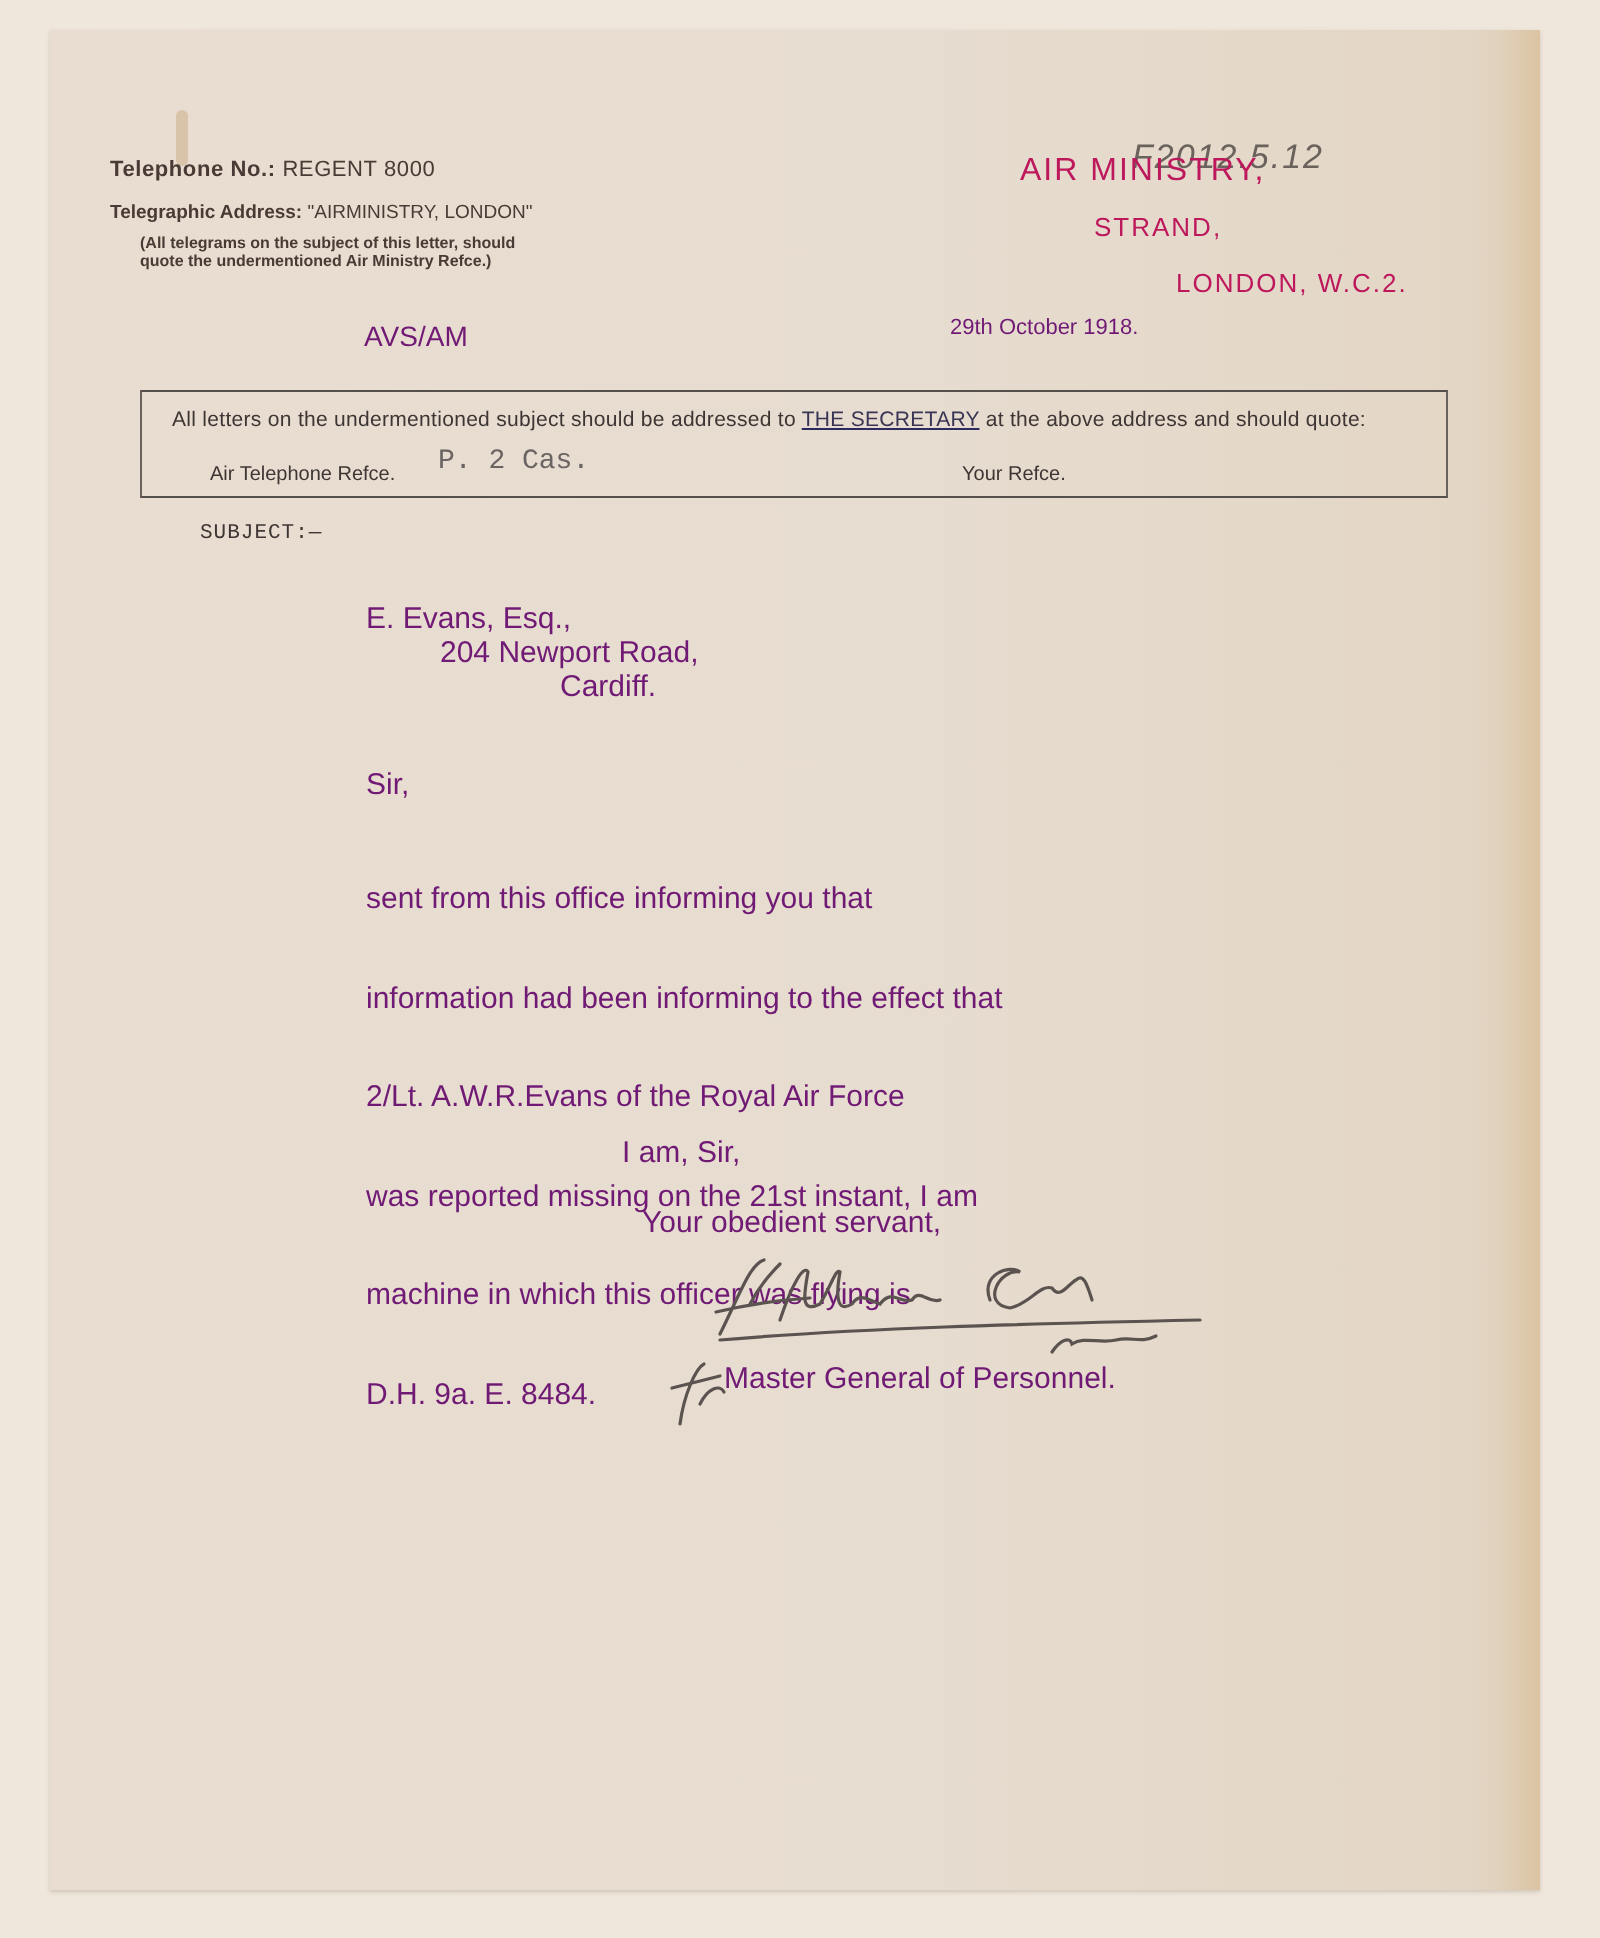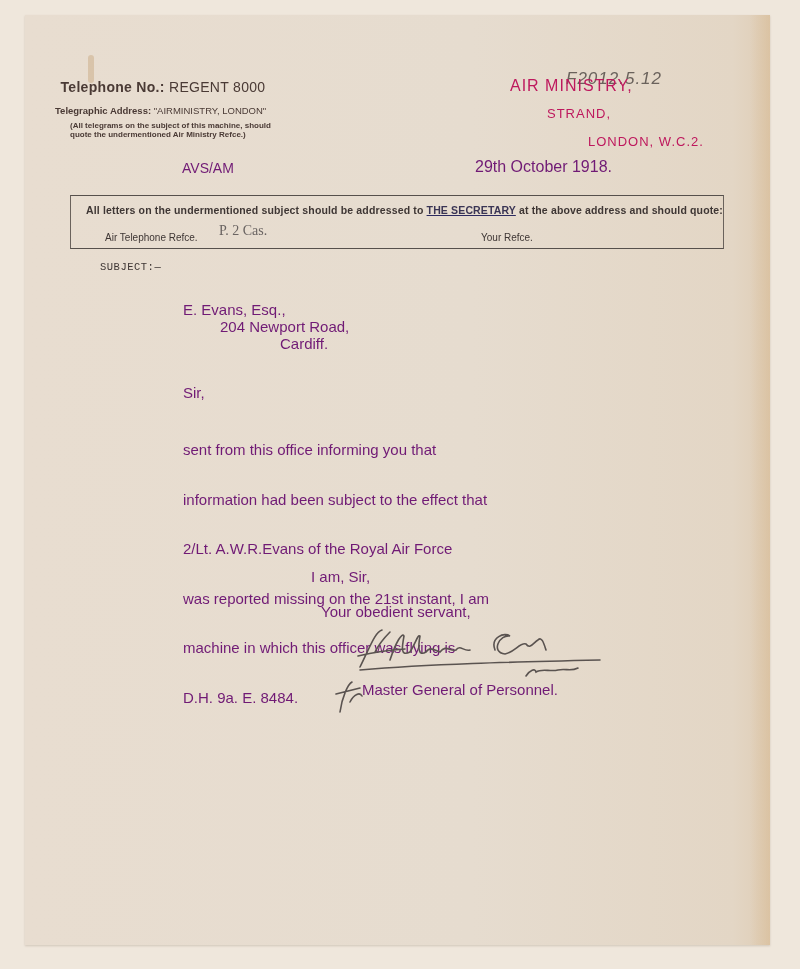--- a/index.html
+++ b/index.html
@@ -15,41 +15,41 @@
   .paper::after {
     content:""; position:absolute; right:0; top:0; width:20px; height:100%;
     background: linear-gradient(90deg, rgba(220,195,160,0) 0%, rgba(215,185,145,0.5) 100%);
   }
   .stain { position:absolute; left:63px; top:40px; width:6px; height:28px; border-radius:3px; background:rgba(190,150,100,0.35); }
   .accession {
     position:absolute; left:566px; top:22px; font-family:"Liberation Sans", sans-serif;
     font-size:17px; color:#6a625c; font-style:italic; letter-spacing:1px;margin-top:47px;
   }
   .hdr-left { position:absolute; left:55px; top:79px; font-family:"Liberation Sans", sans-serif; color:#4a3a35; }
-  .hdr-left .tel { font-size:14px; letter-spacing:0.3px;text-align:center; }
+  .hdr-left .tel { font-size:11px; letter-spacing:0.3px; }
   .hdr-left .tel b { font-weight:bold; }
   .hdr-left .telegraph { font-size:9.5px; margin-top:10px; }
   .hdr-left .note { font-size:8px; margin-left:15px; margin-top:5px; line-height:9px; font-weight:bold; }
   .hdr-right { position:absolute; font-family:"Liberation Sans", sans-serif; color:#be185d; }
   .ministry { left:510px; top:77px; font-size:16px; letter-spacing:1px; }
   .strand { left:547px; top:106px; font-size:13px; letter-spacing:1px; }
   .london { left:588px; top:134px; font-size:13px; letter-spacing:1px; }
   .type { font-family:Liberation Sans, sans-serif; color:#701a75; }
   .ref { position:absolute; left:182px; top:160px; font-size:14px; }
-  .date { position:absolute; left:475px; top:158px; font-size:16px; }
+  .date { position:absolute; left:475px; top:158px; font-size:11px; }
   .box {
     position:absolute; left:70px; top:195px; width:652px; height:52px;
     border-top:1px solid #56504c; border-bottom:1.5px solid #56504c;
     border-left:1px solid #6a625c; border-right:1px solid #6a625c;
     font-family:"Liberation Sans", sans-serif; color:#3e3634;
   }
-  .box .line1 { position:absolute; left:15px; top:8px; font-size:10.5px; letter-spacing:0.15px; white-space:nowrap;font-weight:bold; }
+  .box .line1 { position:absolute; left:15px; top:8px; font-size:10.5px; letter-spacing:0.15px; white-space:nowrap; }
   .box .line1 .sec { text-decoration:underline; text-decoration-color:#2c2a60; color:#3a3554; }
   .box .amref-label { position:absolute; left:34px; top:36px; font-size:10px; }
-  .box .amref-val { position:absolute; left:148px; top:27px; font-size:14px; font-family:Liberation Serif, serif; color:#6a6462;text-align:center; }
+  .box .amref-val { position:absolute; left:148px; top:27px; font-size:14px; font-family:Liberation Mono, monospace; color:#6a6462;text-align:center; }
   .box .yourref { position:absolute; left:410px; top:36px; font-size:10px; }
   .subject { position:absolute; left:100px; top:261px; font-family:Liberation Mono, monospace; font-size:10.5px; color:#3e3634; letter-spacing:0.5px; }
   .addr { position:absolute; font-size:15px; line-height:18px; white-space:pre; }
   .sir { position:absolute; left:183px; top:384px; font-size:15px; }
   .body { position:absolute; left:183px; top:409px; font-size:15px; line-height:16.5px; white-space:pre; }
   .closing1 { position:absolute; left:311px; top:568px; font-size:15px; }
   .closing2 { position:absolute; left:321px; top:603px; font-size:15px; }
   .sig { position:absolute; left:330px; top:622px; }
   .title { position:absolute; left:362px; top:681px; font-size:15px; }
 </style>
@@ -65,21 +65,21 @@
 <div class="hdr-left">
   <div class="tel">
     <b>Telephone No.:</b>
     <span>REGENT 8000</span>
   </div>
   <div class="telegraph">
     <b>Telegraphic Address:</b>
     <span>"AIRMINISTRY, LONDON"</span>
   </div>
   <div class="note">
-    <div>(All telegrams on the subject of this machine, should</div>
+    <div>(All telegrams on the subject of this letter, should</div>
     <div>quote the undermentioned Air Ministry Refce.)</div>
   </div>
 </div>
 
 <div class="hdr-right ministry">AIR MINISTRY,</div>
 <div class="hdr-right strand">STRAND,</div>
 <div class="hdr-right london">LONDON, W.C.2.</div>
 
 <div class="type ref">AVS/AM</div>
 <div class="type date">29th October 1918.</div>
@@ -98,21 +98,21 @@
 <div class="subject">SUBJECT:—</div>
 
 <div class="type addr" style="left:183px;top:301px;">E. Evans, Esq.,</div>
 <div class="type addr" style="left:220px;top:318px;">204 Newport Road,</div>
 <div class="type addr" style="left:280px;top:335px;">Cardiff.</div>
 
 <div class="type sir">Sir,</div>
 
 <div class="type body">
   <div>sent from this office informing you that</div>
-  <div>information had been subject to the effect that</div>
+  <div>information had been informing to the effect that</div>
   <div>2/Lt. A.W.R.Evans of the Royal Air Force</div>
   <div>was reported missing on the 21st instant, I am</div>
   <div>machine in which this officer was flying is</div>
   <div>D.H. 9a. E. 8484.</div>
 </div>
 
 <div class="type closing1">I am, Sir,</div>
 <div class="type closing2">Your obedient servant,</div>
 
 <svg class="sig" width="300" height="95" viewBox="0 0 300 95">

